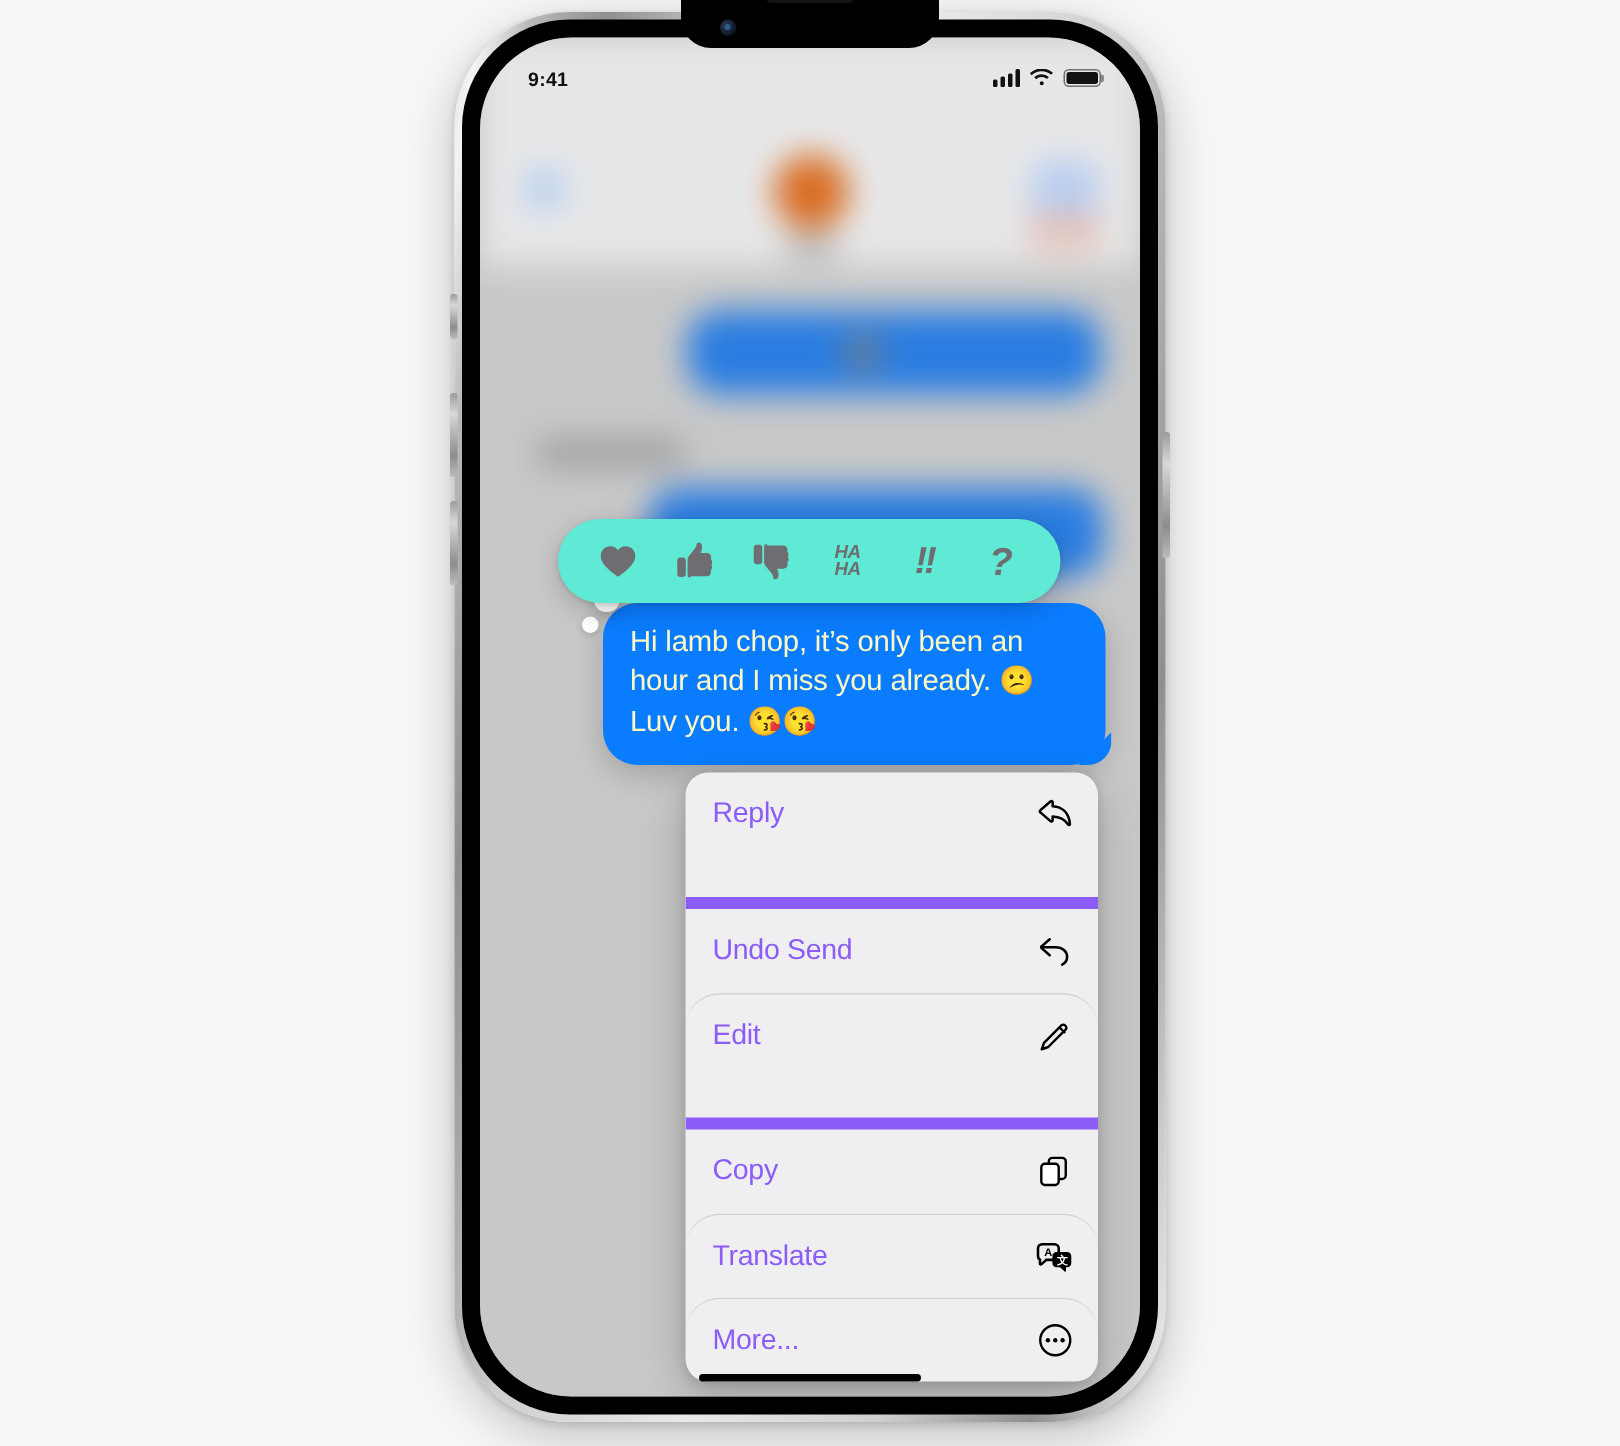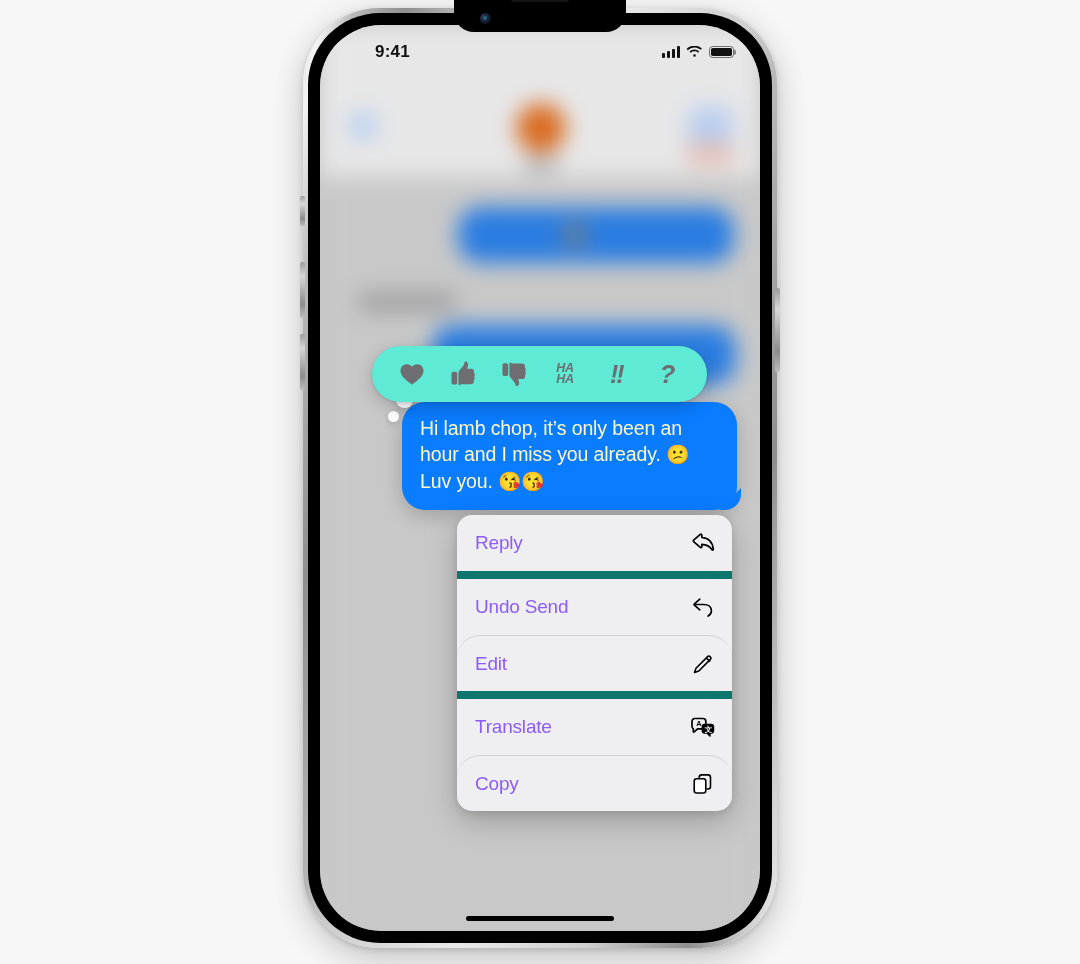--- a/index.html
+++ b/index.html
@@ -114,24 +114,23 @@
     width: 100%;
     height: 46px;
     z-index: 55;
     display: flex;
     align-items: center;
     justify-content: space-between;
     padding: 8px 26px 0 32px;
     color: #111;
   }
   .status-time {
-    font-size: 17px;
+    font-size: 13px;
     font-weight: 700;
     letter-spacing: 0.2px;
-    margin-left: 23px;
   }
   .status-right {
     display: flex;
     align-items: center;
     gap: 6px;
   }
   .sig-bars { display: flex; align-items: flex-end; gap: 2px; height: 12px; }
   .sig-bars i { display: block; width: 3px; background: #111; border-radius: 1px; }
   .sig-bars i:nth-child(1) { height: 5px; }
   .sig-bars i:nth-child(2) { height: 7px; }
@@ -337,21 +336,21 @@
     position: absolute;
     left: 137px;
     top: 490px;
     width: 275px;
     border-radius: 15px;
     background: #efeff1;
     overflow: hidden;
     box-shadow: 0 10px 30px rgba(0,0,0,0.22), 0 2px 8px rgba(0,0,0,0.12);
     z-index: 45;
   }
-  .ctx-group + .ctx-group { border-top: 8px solid #0f766e; }
+  .ctx-group + .ctx-group { border-top: 8px solid #8b5cf6; margin-top: 27px; }
   .ctx-item {
     height: 56px;
     display: flex;
     align-items: center;
     justify-content: space-between;
     padding: 0 16px 0 18px;
     cursor: pointer;
   }
   .ctx-item + .ctx-item { border-top: 0.7px solid #d2d2d5; border-radius: 23px; }
   .ctx-label {
@@ -512,37 +511,48 @@
           <span class="ctx-icon">
             <svg width="24" height="24" viewBox="0 0 24 24">
               <path d="M3.5 20.5 5 16.2 16.6 4.6c.7-.7 1.7-.7 2.4 0l.4.4c.7.7.7 1.7 0 2.4L7.8 19 3.5 20.5z" fill="none" stroke="#000" stroke-width="1.6" stroke-linejoin="round"></path>
               <path d="M15.3 5.9l3.8 3.8" fill="none" stroke="#000" stroke-width="1.5"></path>
             </svg>
           </span>
         </div>
       </div>
 
       <div class="ctx-group">
+        <div class="ctx-item">
+          <span class="ctx-label">Copy</span>
+          <span class="ctx-icon">
+            <svg width="24" height="24" viewBox="0 0 24 24">
+              <rect x="3.2" y="6.8" width="11.6" height="14.2" rx="2.4" fill="#fff" stroke="#000" stroke-width="1.6"></rect>
+              <path d="M8.2 6.4V5.4c0-1.4 1.1-2.5 2.5-2.5h6.3c1.4 0 2.5 1.1 2.5 2.5v9.1c0 1.4-1.1 2.5-2.5 2.5h-1" fill="none" stroke="#000" stroke-width="1.6" stroke-linecap="round"></path>
+            </svg>
+          </span>
+        </div>
         <div class="ctx-item">
           <span class="ctx-label">Translate</span>
           <span class="ctx-icon">
             <svg width="26" height="22" viewBox="0 0 26 22">
               <path d="M2 5.2c0-1.5 1.2-2.7 2.7-2.7h8.4c1.5 0 2.7 1.2 2.7 2.7v5c0 1.5-1.2 2.7-2.7 2.7H7.6L4.2 15.9c-.4.3-.9 0-.9-.5v-2.6C2.6 12.5 2 11.5 2 10.2z" fill="none" stroke="#000" stroke-width="1.7"></path>
               <text x="8.9" y="10.4" font-size="7.4" font-family="'Liberation Sans',sans-serif" font-weight="700" fill="#000" text-anchor="middle">A</text>
               <path d="M11.6 10.4c0-1.5 1.2-2.7 2.7-2.7h7.2c1.5 0 2.7 1.2 2.7 2.7v4.7c0 1.5-1.2 2.7-2.7 2.7h-.8v2.4c0 .5-.5.8-.9.5l-3.2-2.9h-2.3c-1.5 0-2.7-1.2-2.7-2.7z" fill="#000"></path>
               <text x="18.4" y="15.6" font-size="7.4" font-family="'Liberation Sans',sans-serif" font-weight="700" fill="#fff" text-anchor="middle">文</text>
             </svg>
           </span>
         </div>
         <div class="ctx-item">
-          <span class="ctx-label">Copy</span>
+          <span class="ctx-label">More...</span>
           <span class="ctx-icon">
-            <svg width="24" height="24" viewBox="0 0 24 24">
-              <rect x="3.2" y="6.8" width="11.6" height="14.2" rx="2.4" fill="#fff" stroke="#000" stroke-width="1.6"></rect>
-              <path d="M8.2 6.4V5.4c0-1.4 1.1-2.5 2.5-2.5h6.3c1.4 0 2.5 1.1 2.5 2.5v9.1c0 1.4-1.1 2.5-2.5 2.5h-1" fill="none" stroke="#000" stroke-width="1.6" stroke-linecap="round"></path>
+            <svg width="23" height="23" viewBox="0 0 23 23">
+              <circle cx="11.5" cy="11.5" r="10" fill="none" stroke="#000" stroke-width="1.6"></circle>
+              <circle cx="6.6" cy="11.5" r="1.45" fill="#000"></circle>
+              <circle cx="11.5" cy="11.5" r="1.45" fill="#000"></circle>
+              <circle cx="16.4" cy="11.5" r="1.45" fill="#000"></circle>
             </svg>
           </span>
         </div>
       </div>
 
     </div>
 
     <div class="home-indicator"></div>
 
   </div>

